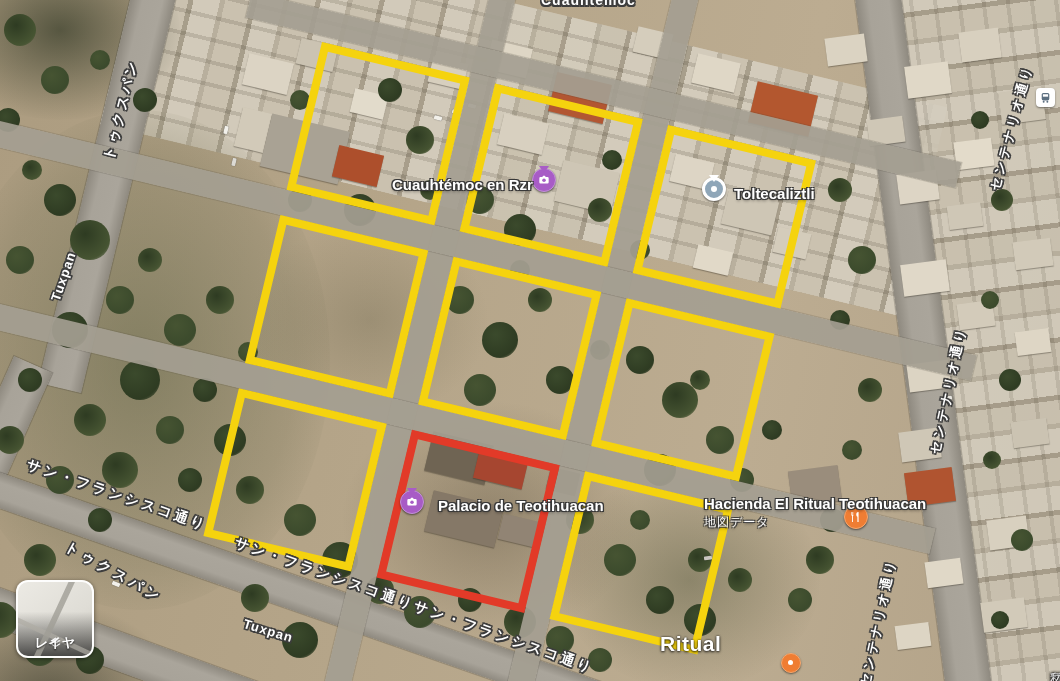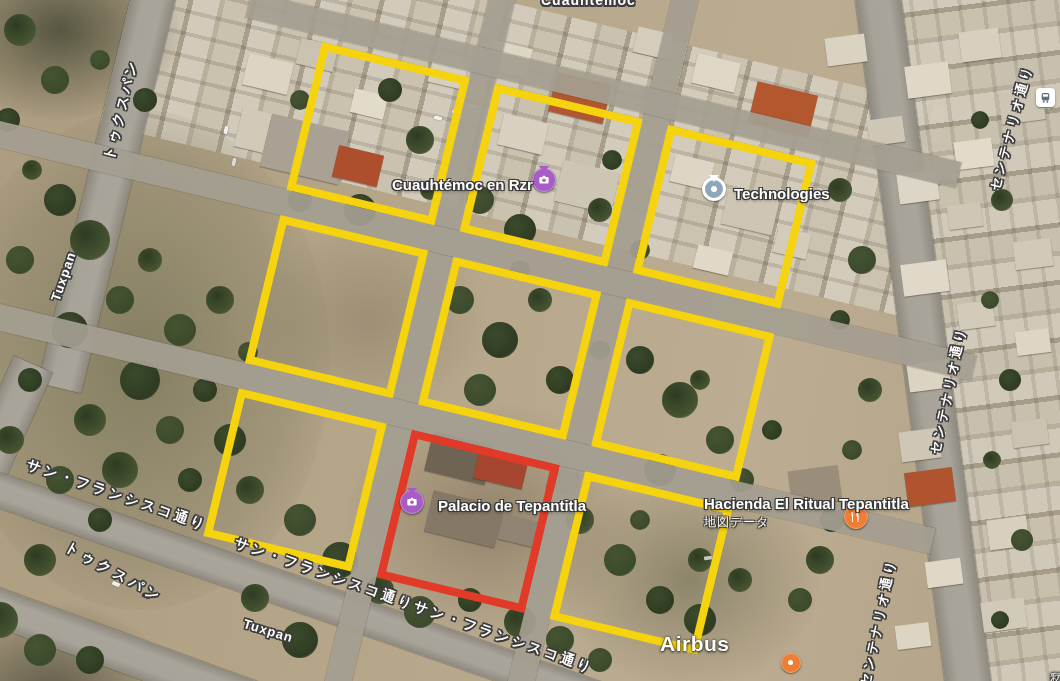--- a/index.html
+++ b/index.html
@@ -315,61 +315,71 @@
         </svg>
     </div>
       <div class="pin-t"></div>
   </div>
   <div class="poi-label poi-teo">Cuauhtémoc en Rzr</div>
 
   <div class="pin pin-place pin-tol">
     <div class="pin-c"></div>
       <div class="pin-t"></div>
   </div>
-  <div class="poi-label poi-tol">Technologies</div>
+  <div class="poi-label poi-tol">Toltecaliztli</div>
 
   <div class="pin pin-photo pin-pal">
     <div class="pin-c">
       <svg width="14" height="14" viewBox="0 0 24 24">
           <path fill="#fff" d="M9 7l1.6-2.2h2.8L15 7h3a2 2 0 0 1 2 2v7a2 2 0 0 1-2 2H6a2 2 0 0 1-2-2V9a2 2 0 0 1 2-2h3z"></path>
           <circle cx="12" cy="12.5" r="3" fill="#a85cc6"></circle>
         </svg>
     </div>
       <div class="pin-t"></div>
   </div>
-  <div class="poi-label poi-pal">Palacio de Tepantitla</div>
+  <div class="poi-label poi-pal">Palacio de Teotihuacan</div>
 
   <div class="pin pin-rest pin-hac">
     <div class="pin-c">
       <svg width="12" height="12" viewBox="0 0 24 24" fill="#fff">
           <path d="M7 2v6a2.5 2.5 0 0 1-1.2 2.1V22H4V10.1A2.5 2.5 0 0 1 2.8 8V2h1.4v6h.8V2h1.4v6H7V2z"></path>
           <path d="M16 2c-2 0-3.5 2.2-3.5 5 0 2.1 1 3.9 2.3 4.6V22h2.4V2h-1.2z"></path>
         </svg>
     </div>
       <div class="pin-t"></div>
   </div>
   <div class="poi-label poi-hac">
-    <span style="position:static">Hacienda El Ritual Tepantitla</span>
+    <span style="position:static">Hacienda El Ritual Teotihuacan</span>
     <span class="poi-sub">地図データ</span>
   </div>
 
   <div class="pin-mini"></div>
 
   <div class="bus-stop">
     <svg width="13" height="13" viewBox="0 0 24 24">
         <rect x="5" y="3.5" width="14" height="14" rx="3" fill="#5c6f80"></rect>
         <rect x="7.2" y="6" width="9.6" height="4.5" fill="#fff"></rect>
         <circle cx="8.6" cy="20" r="1.8" fill="#5c6f80"></circle>
         <circle cx="15.4" cy="20" r="1.8" fill="#5c6f80"></circle>
       </svg>
   </div>
 
-  <div class="glogo">Airbus</div>
+  <div class="glogo">Ritual</div>
 
   <div class="attrib">
     <span>画像 ©2025 Airbus、Maxar Technologies、地図データ ©2025 INEGI</span>
     <span>日本</span>
     <span>利用規約</span>
     <span>プライバシー</span>
   </div>
 
+  <div class="layers-btn">
+    <div class="layers-thumb"></div>
+    <div class="layers-row">
+      <svg width="15" height="15" viewBox="0 0 24 24" style="position:static">
+          <path fill="#fff" d="M12 4l8 5-8 5-8-5 8-5z"></path>
+          <path d="M4.5 13.8l7.5 4.7 7.5-4.7" stroke="#fff" stroke-width="1.8" fill="none"></path>
+        </svg>
+      <span>レイヤ</span>
+    </div>
+  </div>
 
 </div>
 
 </body></html>

